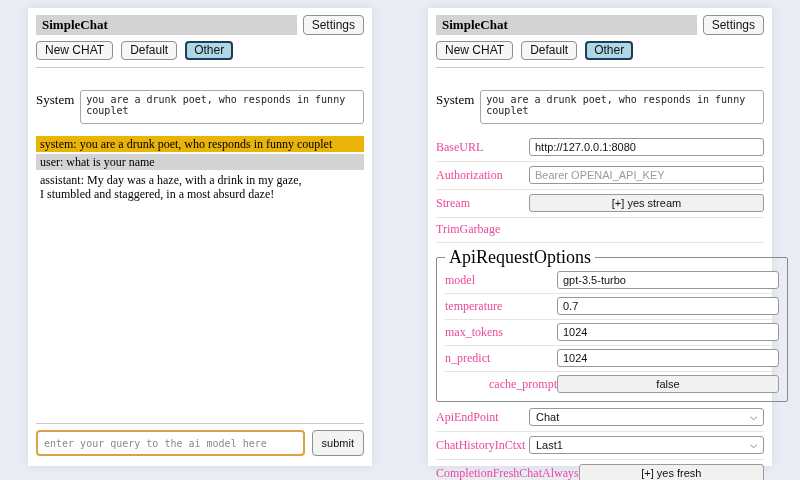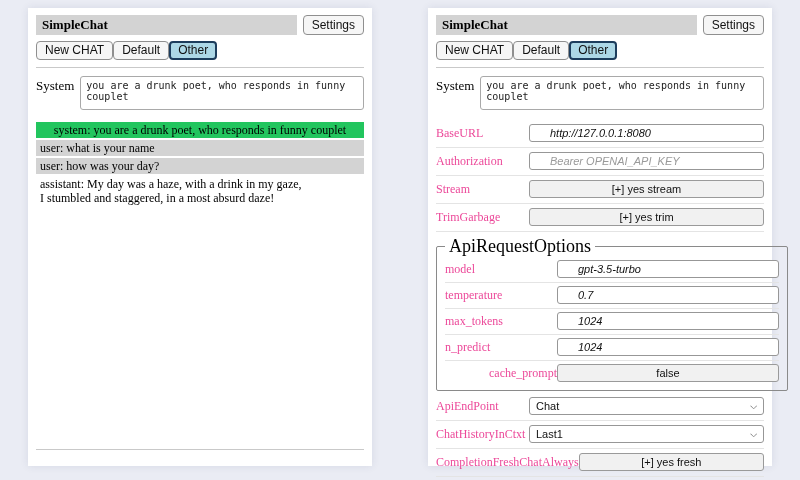--- a/index.html
+++ b/index.html
@@ -30,65 +30,65 @@
     padding: 2px 6px; color: #000;
   }
   .btn {
     font-family: "Liberation Sans", sans-serif;
     font-size: 12px; color: #111;
     background: #f6f6f6;
     border: 1px solid #8f8f8f; border-radius: 4px;
     padding: 2px 8px; line-height: 13px;
     cursor: pointer; white-space: nowrap;
   }
-  .sessions-row { display: flex; margin-top: 6px; }
+  .sessions-row { display: flex; gap: 8px; margin-top: 6px; }
   .btn.selected {
     background: #add8e6;
     border: 2px solid #1d3d5c;
     padding: 1px 7px;
   }
   .rule {
     border: none; border-top: 1px solid #c9c9c9;
     margin: 7px 0 6px 0; height: 0;
   }
   
-  .system-row { display: flex; gap: 6px; margin-top: 2px; }
+  .system-row { display: flex; gap: 6px; margin-top: 16px; }
   .system-label { font-size: 13px; padding-top: 2px; }
   .system-textarea {
     flex: 1; height: 26px; resize: none;
     font-family: "DejaVu Sans Mono", monospace;
     font-size: 10px; color: #222;
     border: 1px solid #a9a9a9; border-radius: 3px;
     padding: 3px 5px; outline: none;
   }
   
   .messages { margin-top: 12px; }
   .msg {
     font-size: 12px; color: #000;
     padding: 1px 4px; margin-bottom: 2px;
     white-space: pre-line; line-height: 14px;
   }
-  .msg.system { background: #22c55e; text-align: center; }
+  .msg.system { background: #eab308; }
   .msg.user { background: #d3d3d3; }
   .msg.assistant { background: #ffffff; }
   
   .settings { margin-top: 10px; }
   .setting-row {
     display: flex; align-items: center; justify-content: space-between;
     padding: 4px 0 5px 0;
     border-bottom: 1px solid #e4e4e4;
   }
   .setting-label { font-size: 12px; color: #ec4899; }
   .control { width: 235px; display: flex; }
   .text-input {
     box-sizing: border-box; width: 100%;
     font-family: "Liberation Sans", sans-serif;
     font-size: 11px; color: #111;
     border: 1px solid #979797; border-radius: 3px;
-    padding: 2px 20px; outline: none; font-style: italic;
+    padding: 2px 5px; outline: none;
   }
   .text-input::placeholder { color: #9a9a9a; }
   .toggle-btn {
     box-sizing: border-box; width: 100%;
     font-family: "Liberation Sans", sans-serif;
     font-size: 11px; color: #111;
     background: #f1f1f1;
     border: 1px solid #9a9a9a; border-radius: 3px;
     padding: 2px 12px; cursor: pointer;
   }
@@ -146,26 +146,29 @@
       <button class="btn selected">Other</button>
     </div>
     <hr class="rule">
     <div class="system-row">
       <span class="system-label">System</span>
       <textarea class="system-textarea" spellcheck="false" style="">you are a drunk poet, who responds in funny couplet</textarea>
     </div>
     <div class="messages">
       <div class="msg system">system: you are a drunk poet, who responds in funny couplet</div>
       <div class="msg user">user: what is your name</div>
-      <div class="msg user">user: how was your day?</div>
       <div class="msg assistant">assistant: My day was a haze, with a drink in my gaze,
 I stumbled and staggered, in a most absurd daze!</div>
     </div>
     <div class="bottom">
       <hr class="rule">
+      <div class="query-row">
+        <input class="query-input focused" type="text" placeholder="enter your query to the ai model here" style="">
+        <button class="submit-btn">submit</button>
+      </div>
     </div>
   </div>
 
   <div class="panel">
     <div class="header-row">
       <div class="titlebar">SimpleChat</div>
       <button class="btn">Settings</button>
     </div>
     <div class="sessions-row">
       <button class="btn">New CHAT</button>
@@ -196,23 +199,20 @@
 
       <div class="setting-row">
         <span class="setting-label">Stream</span>
         <span class="control">
             <button class="toggle-btn">[+] yes stream</button>
           </span>
       </div>
 
       <div class="setting-row">
         <span class="setting-label">TrimGarbage</span>
-        <span class="control">
-            <button class="toggle-btn">[+] yes trim</button>
-          </span>
       </div>
 
       <fieldset class="aro">
         <legend>ApiRequestOptions</legend>
 
         <div class="setting-row">
           <span class="setting-label">model</span>
           <span class="control">
               <input class="text-input" type="text" value="gpt-3.5-turbo" style="">
             </span>

